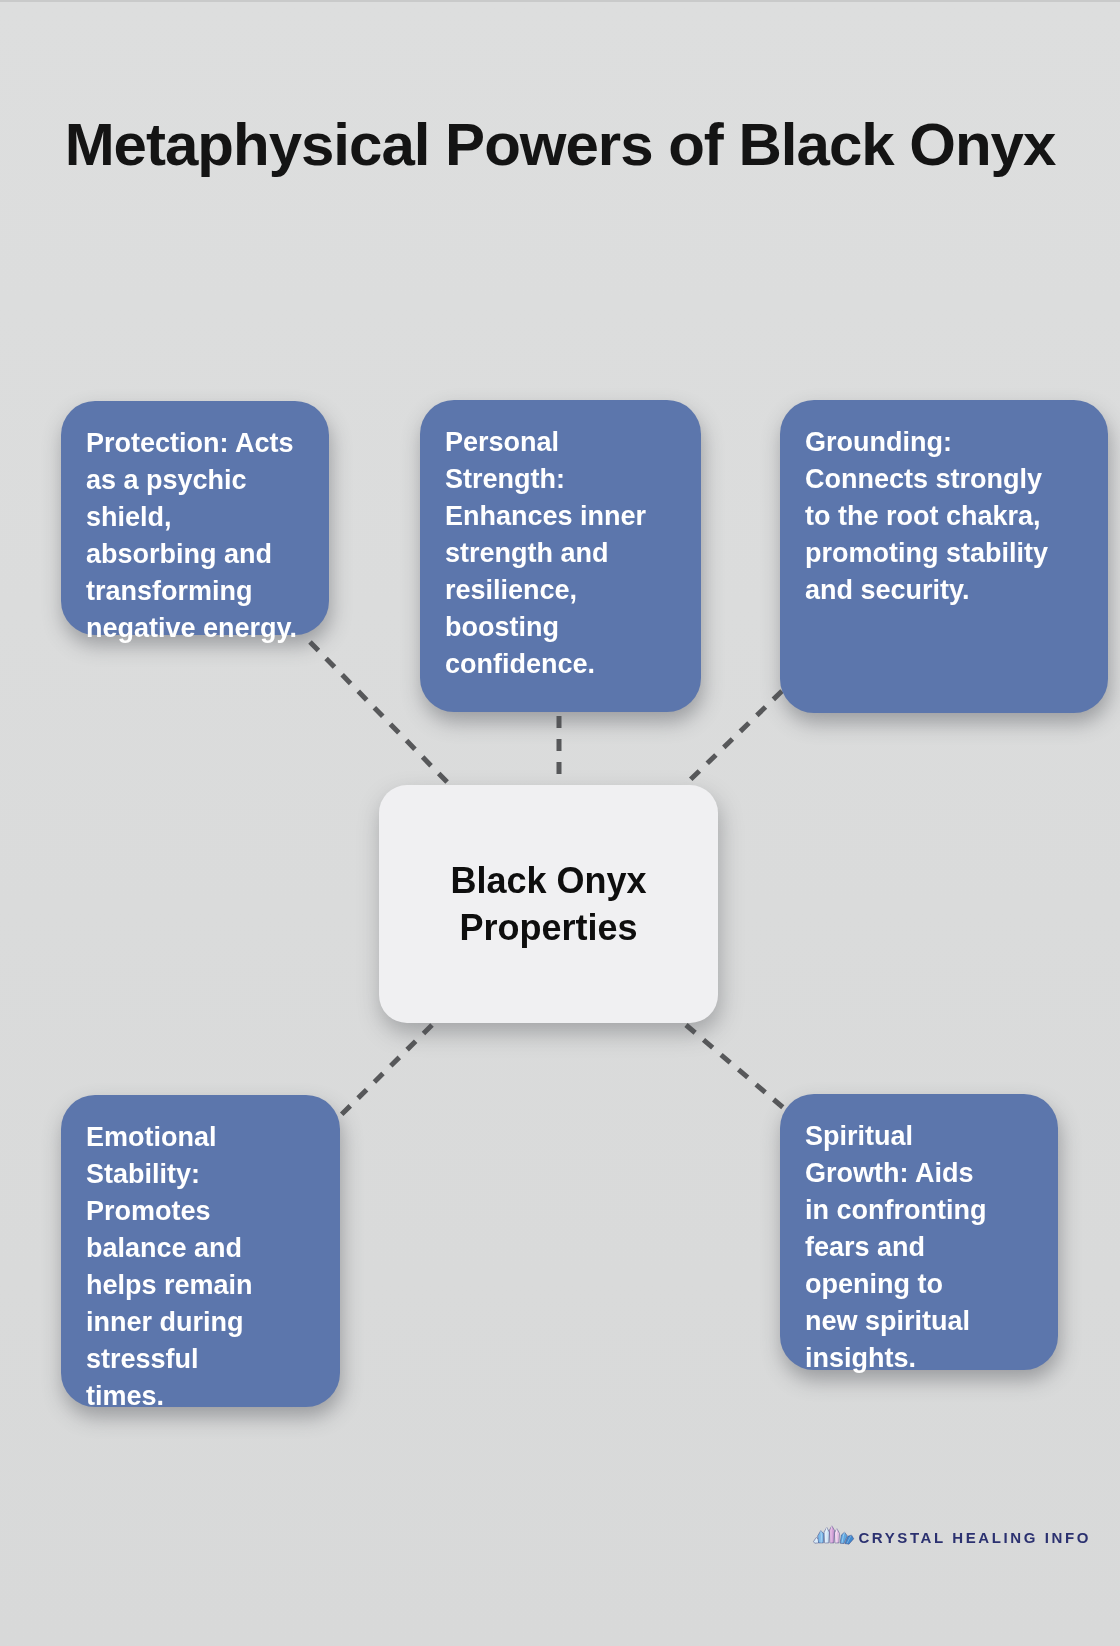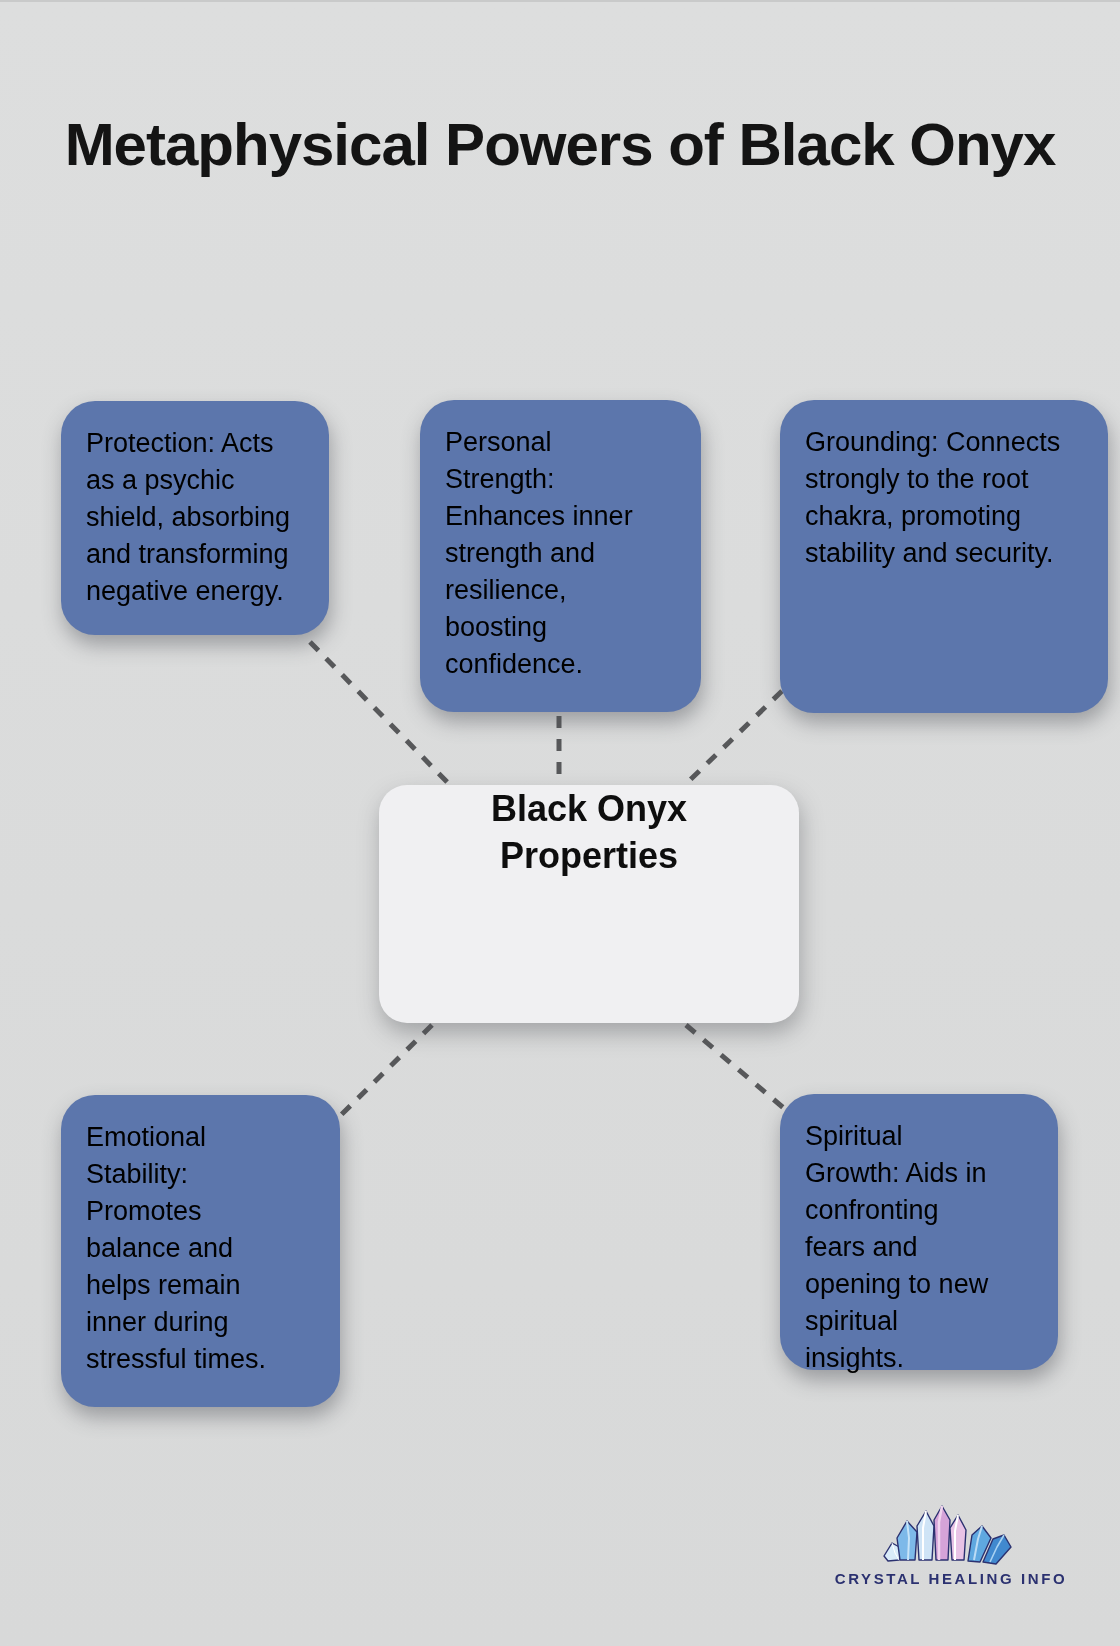--- a/index.html
+++ b/index.html
@@ -22,44 +22,45 @@
   .connector-layer{position:absolute;left:0;top:0;width:1120px;height:1646px;}
   .connector{
     stroke:#57585a;stroke-width:5;
     stroke-dasharray:12 11;stroke-linecap:butt;
     fill:none;
   }
   .node{
     position:absolute;
     background:#5c76ac;
     border-radius:34px;
-    color:#000000;
+    color:#ffffff;
     font-size:27px;line-height:37px;
     padding:24px 26px 20px 25px;
     box-shadow:2px 10px 20px rgba(80,82,88,0.45);
+    font-weight:bold;
   }
   .node-tl{left:61px;top:399px;width:268px;height:234px;}
   .node-tm{left:420px;top:398px;width:281px;height:312px;padding-right:46px;}
   .node-tr{left:780px;top:398px;width:328px;height:313px;padding-right:44px;}
   .node-bl{left:61px;top:1093px;width:279px;height:312px;padding-right:59px;}
   .node-br{left:780px;top:1092px;width:278px;height:276px;padding-right:63px;}
   .center-node{
-    position:absolute;left:379px;top:783px;width:420px;height:238px;
+    position:absolute;left:379px;top:783px;width:339px;height:238px;
     background:#f0f0f2;
     border-radius:28px;
-    display:flex;justify-content:center;
+    display:flex;align-items:center;justify-content:center;
     text-align:center;
     font-size:36px;line-height:47px;font-weight:800;
     color:#0e0e0e;
     padding:0 28px;
     box-shadow:2px 10px 22px rgba(80,82,88,0.40);
   }
   .logo{
     position:absolute;left:811px;top:1502px;width:280px;
-    display:flex;flex-direction:column;align-items:center;
+    display:flex;flex-direction:row;align-items:center;
   }
   .logo svg{display:block;}
   .brand-text{
     margin-top:4px;
     font-size:15px;font-weight:700;
     letter-spacing:2.6px;
     color:#2b3170;
     white-space:nowrap;
   }
 </style>

